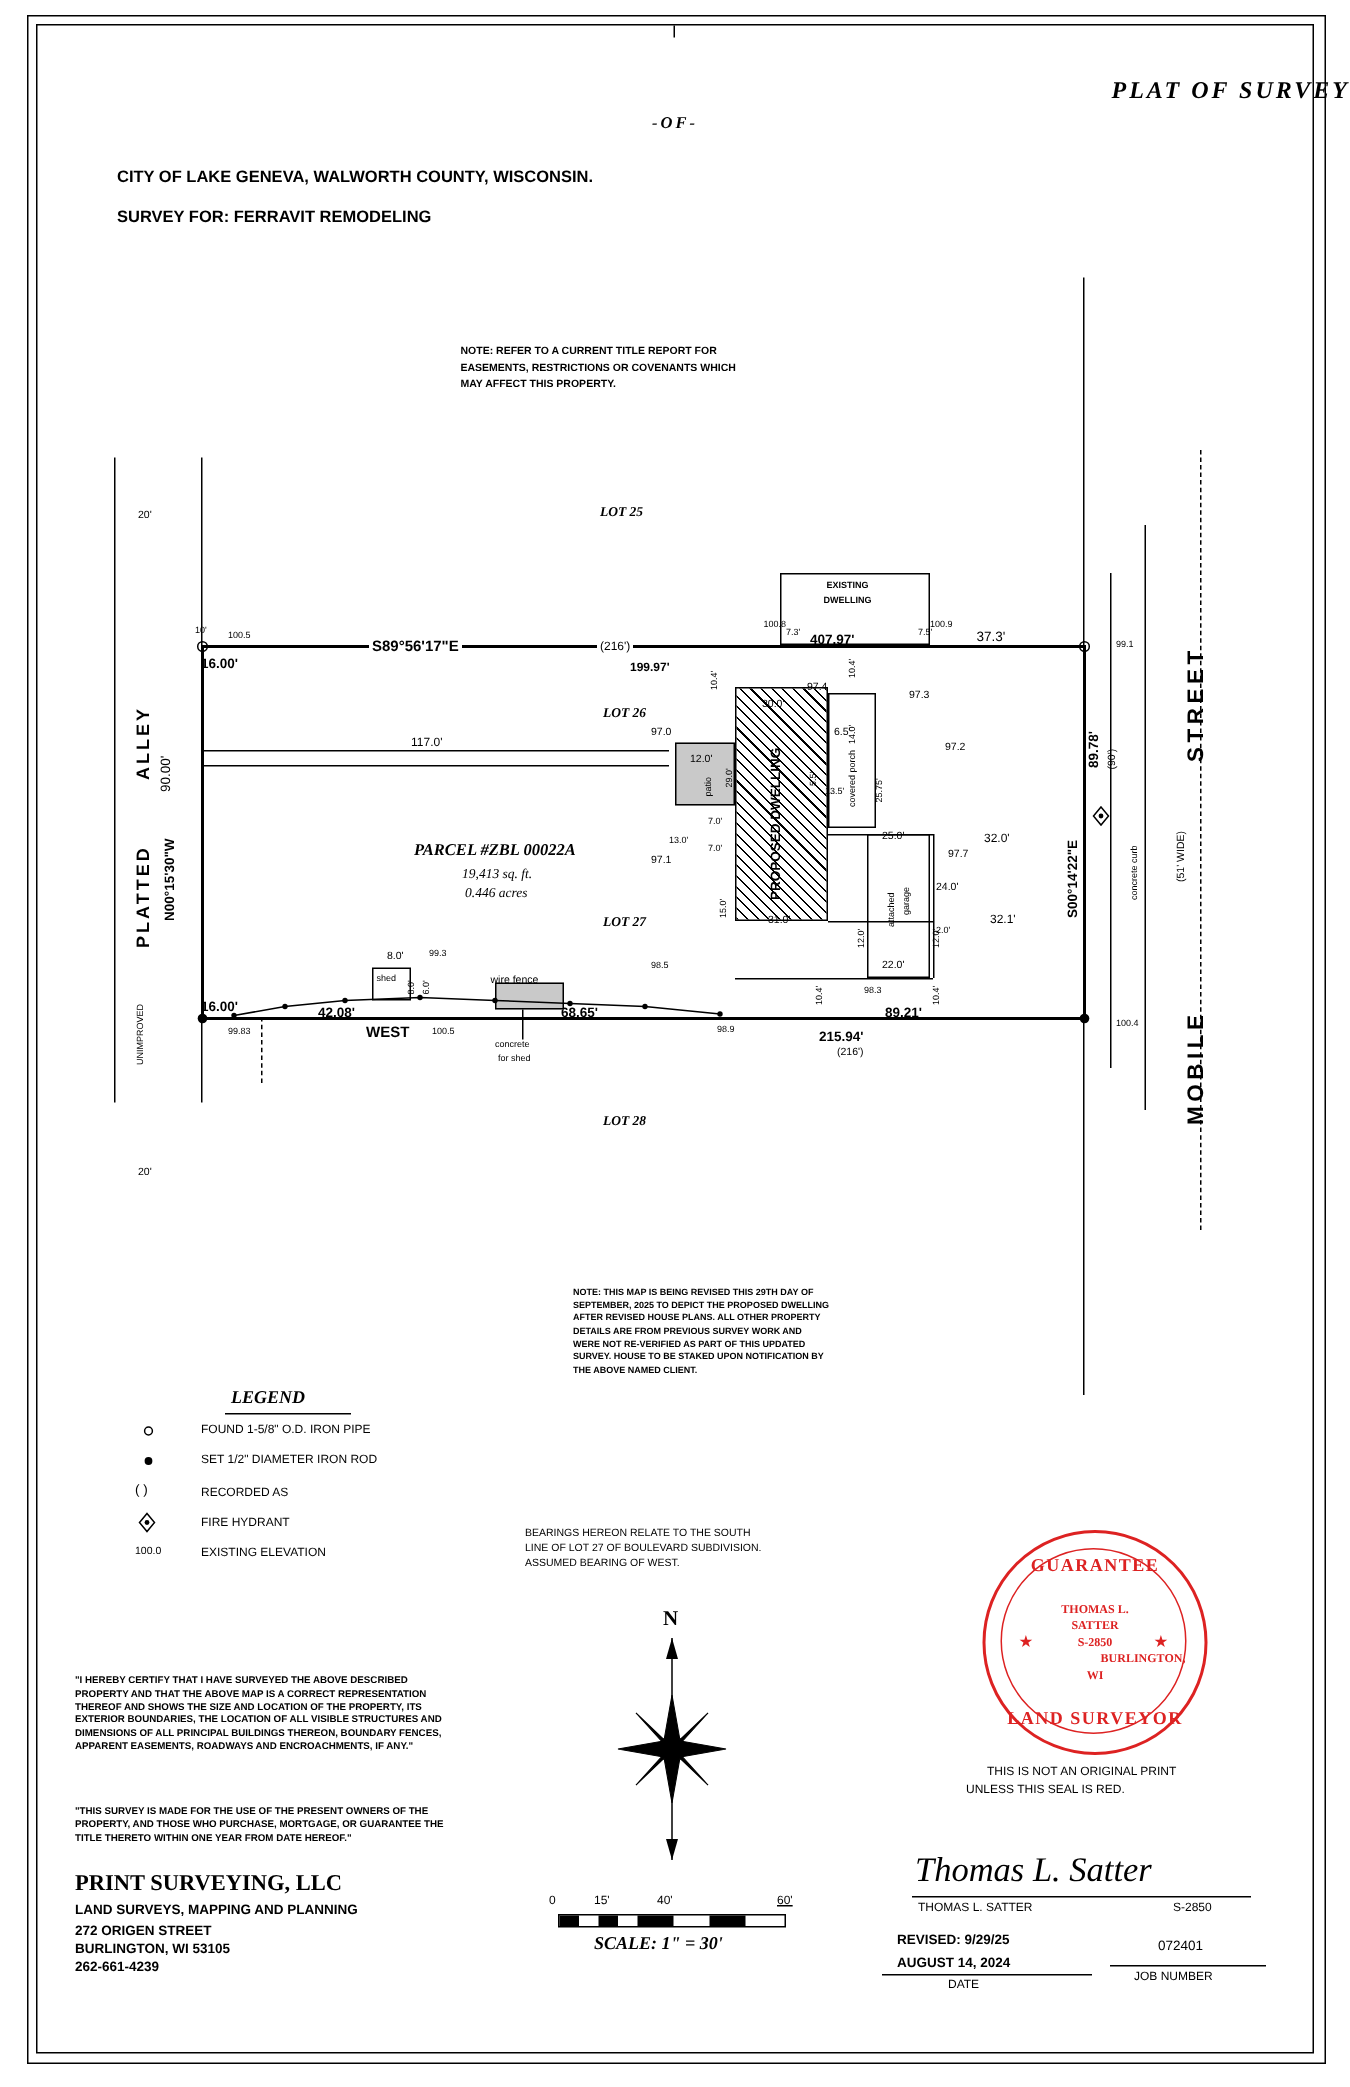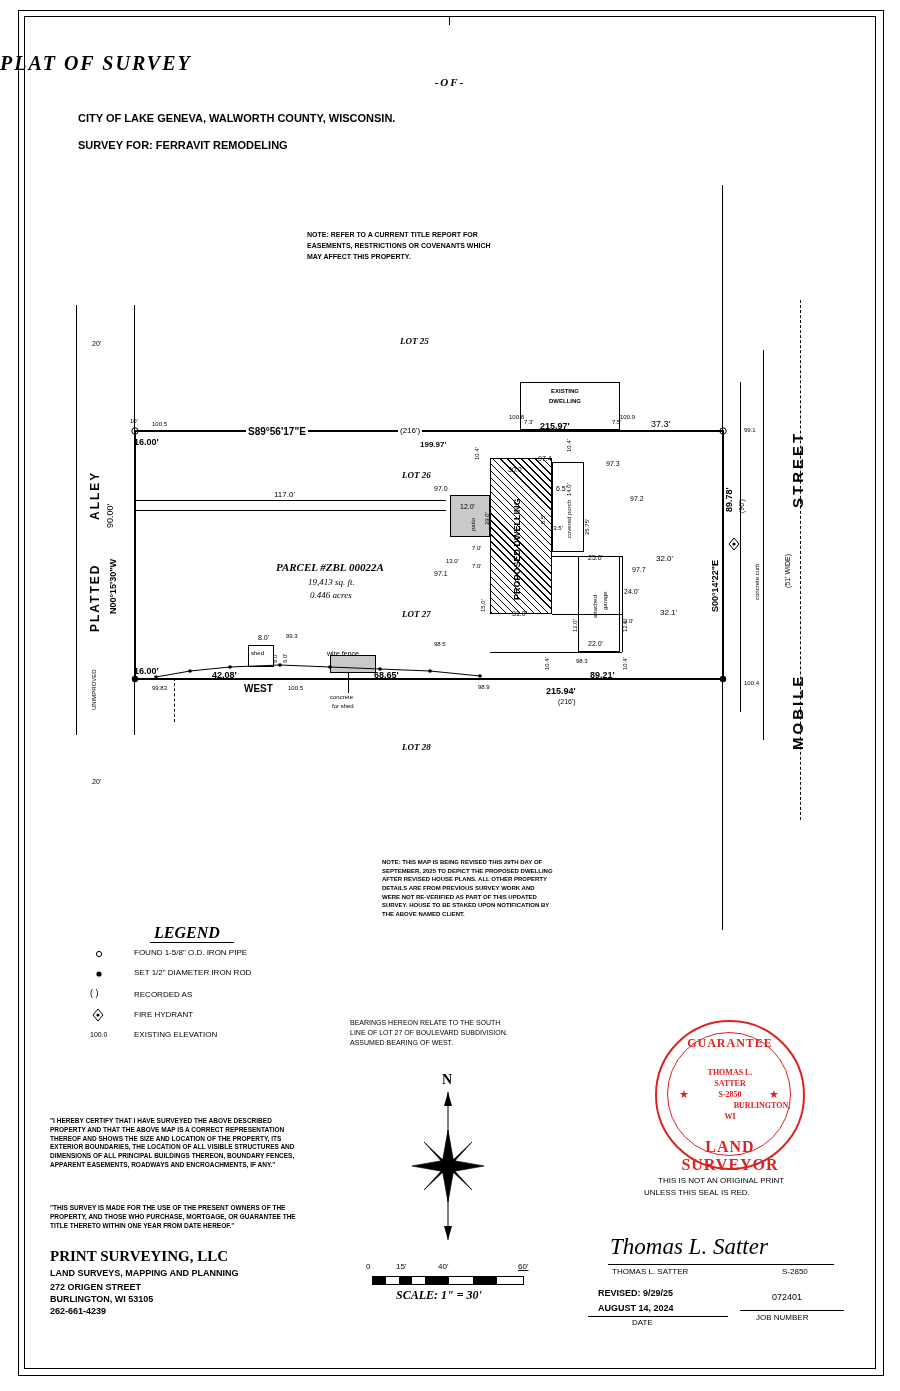--- a/index.html
+++ b/index.html
@@ -34,21 +34,21 @@
   .cert{font-size:6.5px;line-height:1.35;}
 </style>
 </head>
 <body>
 
 <div id="page">
 
   <div class="frame"></div>
   <div class="frame2"></div>
 
-  <div class="abs ttl" style="left:0;top:52px;width:900px;text-align:left;font-size:20px;">PLAT OF SURVEY</div>
+  <div class="abs ttl" style="left:0;top:52px;width:900px;text-align:right;font-size:16px;">PLAT OF SURVEY</div>
   <div class="abs ttl" style="left:0;top:76px;width:900px;text-align:center;font-size:11px;">-OF-</div>
 
   <div class="abs t11 bold" style="left:78px;top:112px;">CITY OF LAKE GENEVA, WALWORTH COUNTY, WISCONSIN.</div>
   <div class="abs t11 bold" style="left:78px;top:139px;">SURVEY FOR:  FERRAVIT REMODELING</div>
 
   <div class="abs t7 bold" style="left:307px;top:231px;">NOTE:  REFER TO A CURRENT TITLE REPORT FOR</div>
   <div class="abs t7 bold" style="left:307px;top:242px;">EASEMENTS, RESTRICTIONS OR COVENANTS WHICH</div>
   <div class="abs t7 bold" style="left:307px;top:253px;">MAY AFFECT THIS PROPERTY.</div>
 
   <div class="ln vl" style="left:722px;top:185px;height:745px;"></div>
@@ -92,21 +92,21 @@
   <div class="box" style="left:520px;top:382px;width:100px;height:48px;"></div>
   <div class="abs t6 bold" style="left:551px;top:388px;">EXISTING</div>
   <div class="abs t6 bold" style="left:549px;top:398px;">DWELLING</div>
 
   <div class="ln hl" style="left:134px;top:430px;width:588px;height:1.5px;"></div>
   <div class="abs t6" style="left:130px;top:418px;">10'</div>
   <div class="abs t6" style="left:152px;top:421px;">100.5</div>
   <div class="abs t10 bold" style="left:246px;top:426px;background:#fff;padding:0 2px;">S89°56'17"E</div>
   <div class="abs t8" style="left:398px;top:426px;background:#fff;padding:0 2px;">(216')</div>
   <div class="abs t8 bold" style="left:420px;top:440px;">199.97'</div>
-  <div class="abs t9 bold" style="left:540px;top:421px;">215.97'</div>
+  <div class="abs t9 bold" style="left:540px;top:421px;">407.97'</div>
   <div class="abs t6" style="left:509px;top:414px;">100.8</div>
   <div class="abs t6" style="left:620px;top:414px;">100.9</div>
   <div class="abs t9" style="left:651px;top:419px;">37.3'</div>
   <div class="abs t6" style="left:524px;top:419px;">7.3'</div>
   <div class="abs t6" style="left:612px;top:419px;">7.5'</div>
   <div class="abs t6" style="left:744px;top:427px;">99.1</div>
   <div class="abs t9 bold" style="left:134px;top:437px;">16.00'</div>
 
   <div class="ln vl" style="left:134px;top:430px;width:1.5px;height:248px;"></div>
   <div class="abs t9 bold" style="left:108px;top:550px;">
@@ -286,21 +286,21 @@
   <div class="abs t6 bold" style="left:382px;top:858px;line-height:1.45;width:270px;">
     <div>NOTE:  THIS MAP IS BEING REVISED THIS 29TH DAY OF</div>
     <div>SEPTEMBER, 2025 TO DEPICT THE PROPOSED DWELLING</div>
     <div>AFTER REVISED HOUSE PLANS. ALL OTHER PROPERTY</div>
     <div>DETAILS ARE FROM PREVIOUS SURVEY WORK AND</div>
     <div>WERE NOT RE-VERIFIED AS PART OF THIS UPDATED</div>
     <div>SURVEY. HOUSE TO BE STAKED UPON NOTIFICATION BY</div>
     <div>THE ABOVE NAMED CLIENT.</div>
   </div>
 
-  <div class="abs serif bold ital" style="left:154px;top:924px;font-size:16px;">LEGEND</div>
+  <div class="abs serif bold ital" style="left:154px;top:924px;font-size:12px;">LEGEND</div>
   <div class="ln hl" style="left:150px;top:942px;width:84px;"></div>
 
   <svg class="abs" style="left:93px;top:948px;" width="12" height="12">
       <circle cx="6" cy="6" r="2.6" fill="none" stroke="#000"></circle>
     </svg>
   <div class="abs t8" style="left:134px;top:948px;">FOUND 1-5/8" O.D. IRON PIPE</div>
 
   <svg class="abs" style="left:93px;top:968px;" width="12" height="12">
       <circle cx="6" cy="6" r="2.6" fill="#000"></circle>
     </svg>
@@ -359,21 +359,21 @@
   <div class="abs serif bold ital" style="left:396px;top:1288px;font-size:12px;">SCALE:  1" = 30'</div>
 
   <div class="seal" style="left:655px;top:1020px;">
     <div class="seal2"></div>
     <div class="sealtxt" style="top:14px;font-size:12px;letter-spacing:1px;">GUARANTEE</div>
     <div class="sealtxt" style="top:46px;font-size:8px;">THOMAS L.</div>
     <div class="sealtxt" style="top:57px;font-size:8px;">SATTER</div>
     <div class="sealtxt" style="top:68px;font-size:8px;">S-2850</div>
     <div class="sealtxt" style="top:79px;font-size:8px;margin-left:32px;">BURLINGTON,</div>
     <div class="sealtxt" style="top:90px;font-size:8px;">WI</div>
-    <div class="sealtxt" style="top:116px;font-size:16px;letter-spacing:1px;">LAND SURVEYOR</div>
+    <div class="sealtxt" style="top:116px;font-size:12px;letter-spacing:1px;">LAND SURVEYOR</div>
     <div class="abs" style="left:22px;top:66px;color:#d22;font-size:11px;">★</div>
     <div class="abs" style="left:112px;top:66px;color:#d22;font-size:11px;">★</div>
   </div>
   <div class="abs t8" style="left:636px;top:1176px;margin-left:22px;">THIS IS NOT AN ORIGINAL PRINT</div>
   <div class="abs t8" style="left:644px;top:1188px;">UNLESS THIS SEAL IS RED.</div>
 
   <div class="abs sig" style="left:610px;top:1234px;">Thomas L. Satter</div>
   <div class="ln hl" style="left:608px;top:1264px;width:226px;"></div>
   <div class="abs t8" style="left:612px;top:1267px;">THOMAS L. SATTER</div>
   <div class="abs t8" style="left:782px;top:1267px;">S-2850</div>

